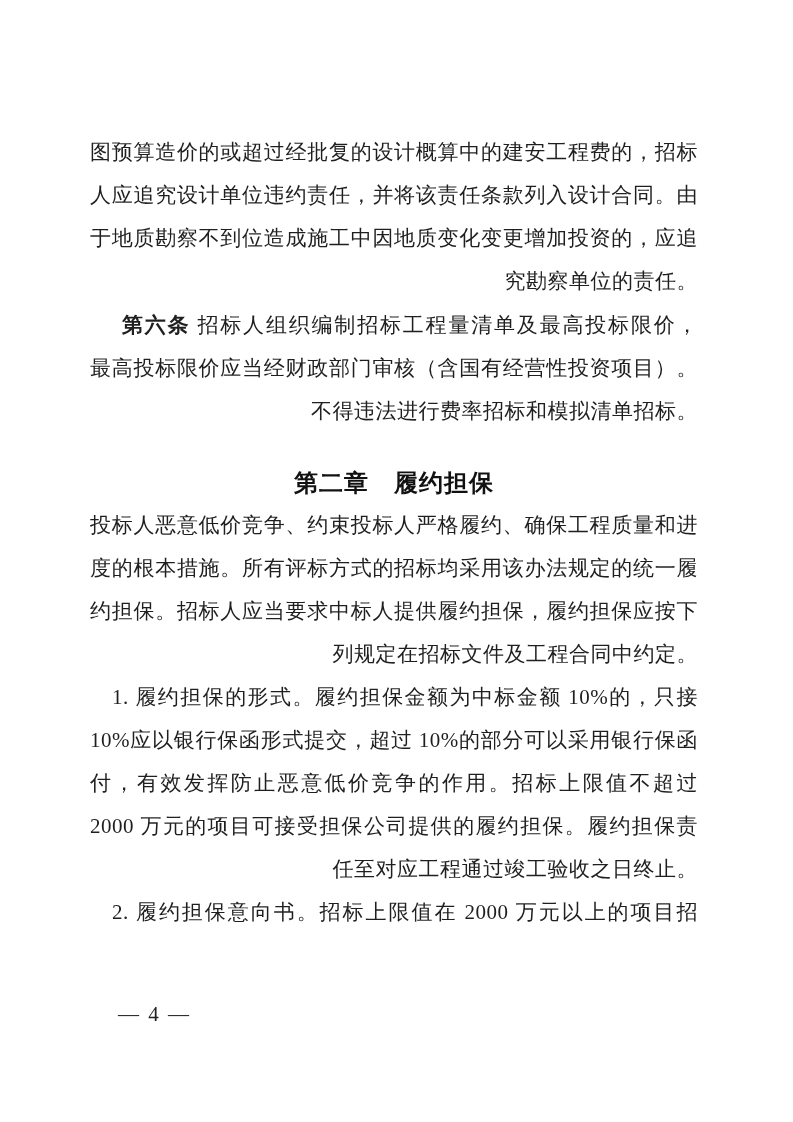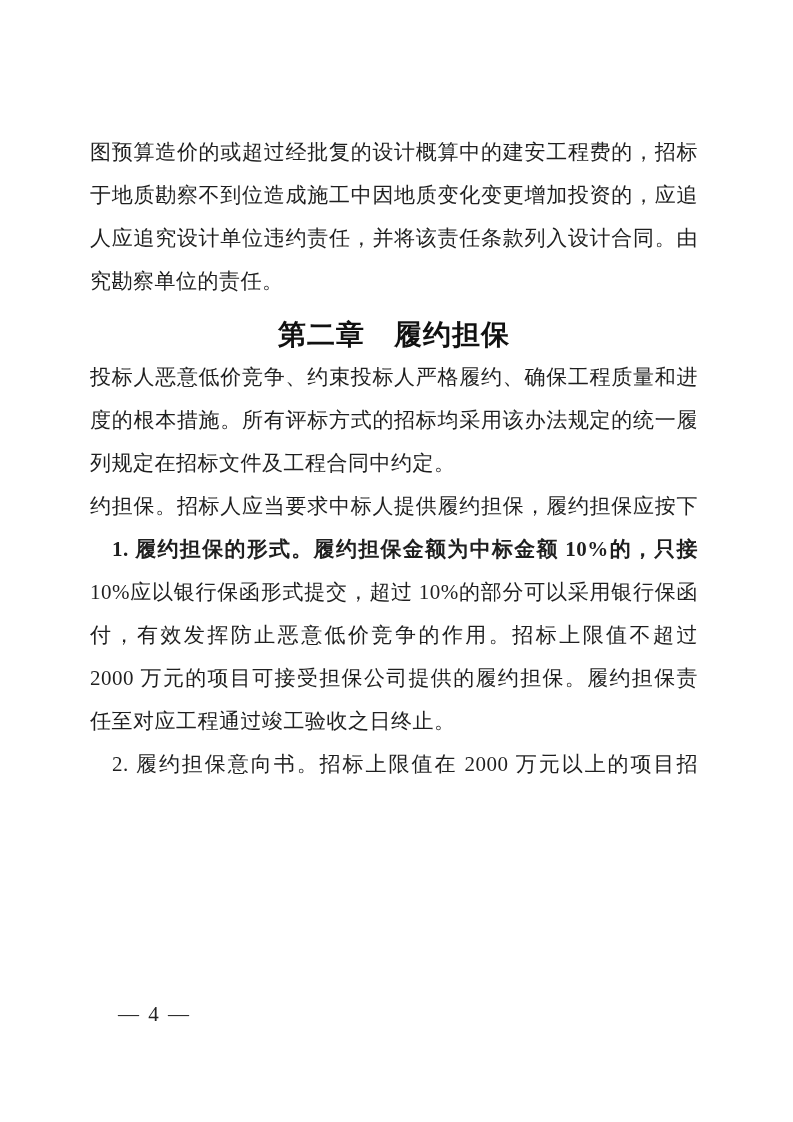--- a/index.html
+++ b/index.html
@@ -15,38 +15,38 @@
   .doc-body {
     position: absolute;
     left: 90px;
     top: 131px;
     width: 608px;
     font-size: 21px;
     line-height: 43px;
   }
   .para { margin: 0; }
   .line {
-    text-align: left;
+    text-align: right;
     letter-spacing: 0.5px;
   }
   .line.fill {
     text-align: justify;
     text-align-last: justify;
     text-justify: inter-character;
   }
   .term {
     font-weight: 700;
     font-family: "Liberation Sans", "DejaVu Sans", sans-serif;
   }
   .heading {
     font-family: "Liberation Sans", "DejaVu Sans", sans-serif;
     font-weight: 700;
-    font-size: 28px;
+    font-size: 24px;
     line-height: 43px;
-    margin-top: 10px;
+    margin-top: 28px;
     text-align: center;
     color: #111111;
     letter-spacing: 1px;
   }
   .footer {
     position: absolute;
     left: 118px;
     top: 1001px;
     font-size: 21px;
     line-height: 26px;
@@ -54,33 +54,38 @@
     letter-spacing: 2px;
   }
 </style>
 </head>
 <body>
 
 <div class="page">
   <div class="doc-body">
       <div class="para">
         <div class="line fill"><span>图预算造价的或超过经批复的设计概算中的建安工程费的，招标</span></div>
+        <div class="line fill"><span>人应追究设计单位违约责任，并将该责任条款列入设计合同。由</span></div>
         <div class="line fill"><span>于地质勘察不到位造成施工中因地质变化变更增加投资的，应追</span></div>
-        <div class="line fill"><span>人应追究设计单位违约责任，并将该责任条款列入设计合同。由</span></div>
         <div class="line"><span>究勘察单位的责任。</span></div>
+      </div>
+      <div class="para">
+        <div class="line fill" style="text-indent: 32px;"><span class="term">第六条</span><span> 招标人组织编制招标工程量清单及最高投标限价，</span></div>
+        <div class="line fill"><span>最高投标限价应当经财政部门审核（含国有经营性投资项目）。</span></div>
+        <div class="line"><span>不得违法进行费率招标和模拟清单招标。</span></div>
       </div>
       <div class="heading">第二章　履约担保</div>
       <div class="para">
         <div class="line fill"><span>投标人恶意低价竞争、约束投标人严格履约、确保工程质量和进</span></div>
         <div class="line fill"><span>度的根本措施。所有评标方式的招标均采用该办法规定的统一履</span></div>
+        <div class="line fill"><span>约担保。招标人应当要求中标人提供履约担保，履约担保应按下</span></div>
         <div class="line"><span>列规定在招标文件及工程合同中约定。</span></div>
-        <div class="line fill"><span>约担保。招标人应当要求中标人提供履约担保，履约担保应按下</span></div>
       </div>
       <div class="para">
-        <div class="line fill" style="text-indent: 22px; font-weight: bold;"><span>1. 履约担保的形式。履约担保金额为中标金额 10%的，只接</span></div>
+        <div class="line fill" style="text-indent: 22px;"><span>1. 履约担保的形式。履约担保金额为中标金额 10%的，只接</span></div>
         <div class="line fill"><span>10%应以银行保函形式提交，超过 10%的部分可以采用银行保函</span></div>
         <div class="line fill"><span>付，有效发挥防止恶意低价竞争的作用。招标上限值不超过</span></div>
         <div class="line fill"><span>2000 万元的项目可接受担保公司提供的履约担保。履约担保责</span></div>
         <div class="line"><span>任至对应工程通过竣工验收之日终止。</span></div>
       </div>
       <div class="para">
         <div class="line fill" style="text-indent: 22px;"><span>2. 履约担保意向书。招标上限值在 2000 万元以上的项目招</span></div>
       </div>
     </div>
   <div class="footer">— 4 —</div>

